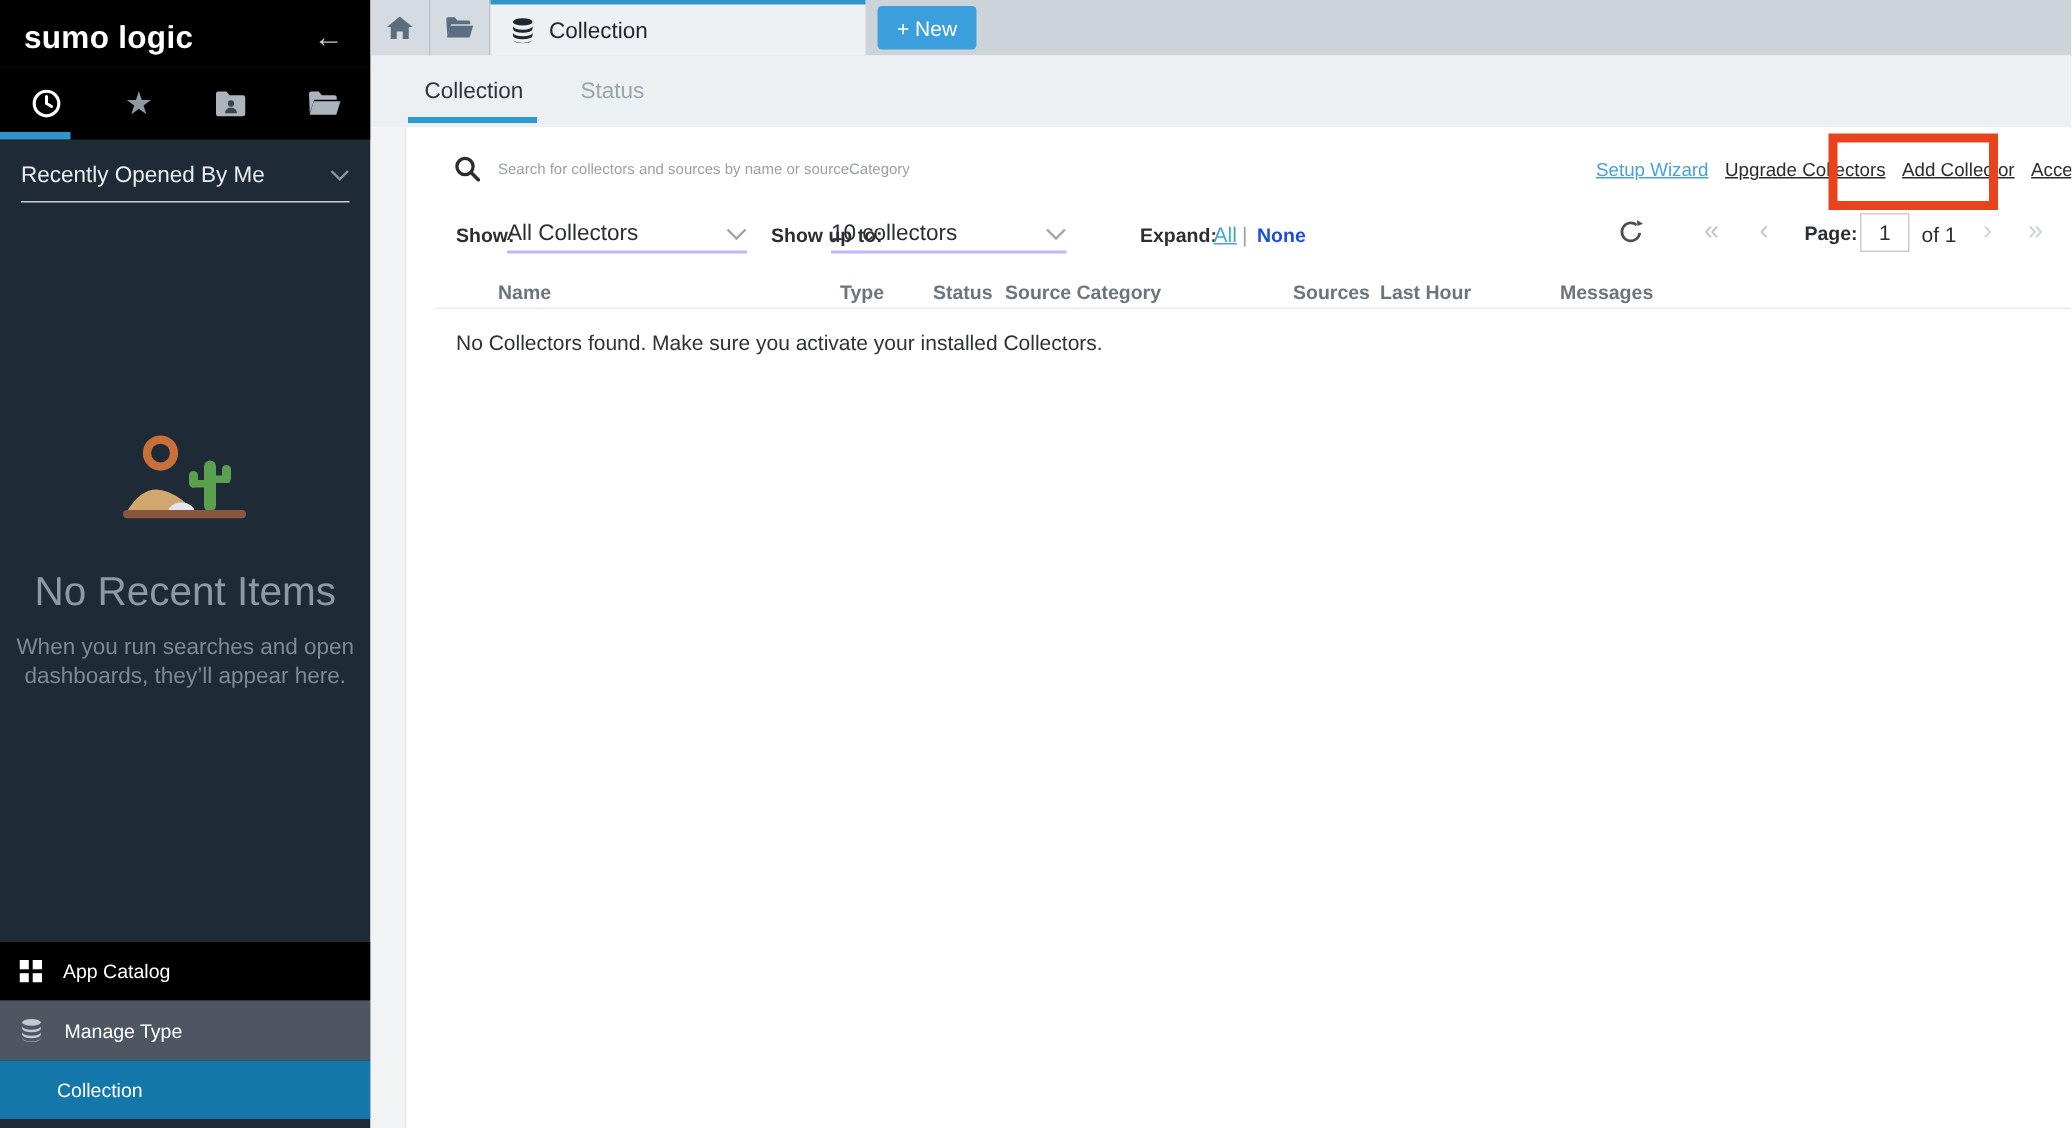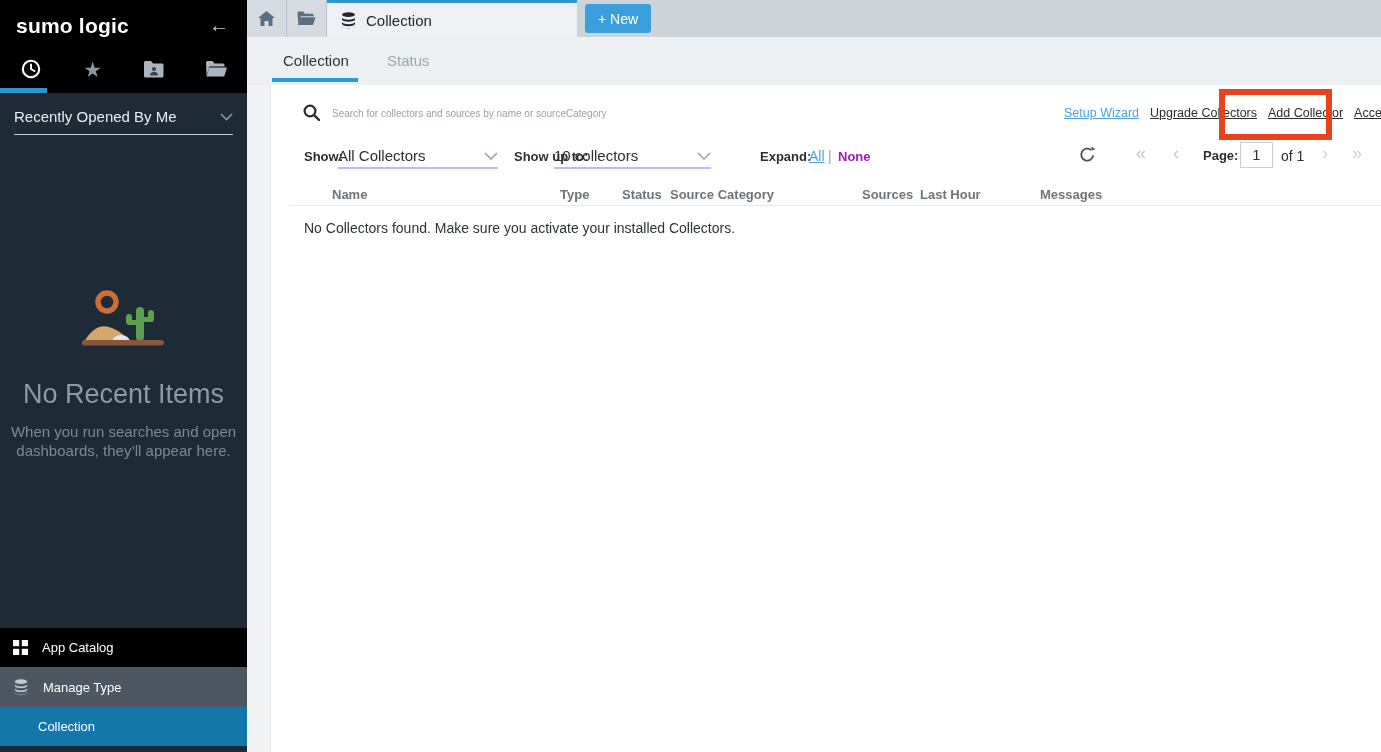--- a/index.html
+++ b/index.html
@@ -57,21 +57,21 @@
 
   .red-box{position:absolute;left:1219px;top:89px;width:113px;height:51px;border:6px solid #e8431d;z-index:50;pointer-events:none;}
 
   .lbl{position:absolute;top:149px;font-size:13px;font-weight:700;color:#2b2f33;}
   .val-select{position:absolute;top:144px;height:25px;border-bottom:2px solid #c4b5fd;display:flex;align-items:center;
               justify-content:space-between;font-size:15px;color:#2b2f33;cursor:pointer;}
   .sel-show{left:338px;width:160px;}
   .sel-upto{left:554px;width:157px;}
   .expand-all{position:absolute;left:809px;top:148px;font-size:14px;color:#4aa2da;text-decoration:underline;cursor:pointer;}
   .expand-sep{position:absolute;left:828px;top:148px;font-size:14px;color:#9aa1a8;}
-  .expand-none{position:absolute;left:838px;top:149px;font-size:13px;font-weight:700;color:#a21caf;}
+  .expand-none{position:absolute;left:838px;top:149px;font-size:13px;font-weight:700;color:#1d4ed8;}
 
   .refresh-btn{position:absolute;left:1079px;top:146px;cursor:pointer;}
   .pg{position:absolute;top:144px;font-size:18px;color:#bfc6cc;cursor:pointer;line-height:1;}
   .pg-first{left:1136px;}
   .pg-prev{left:1173px;}
   .pg-next{left:1322px;color:#ccd2d7;}
   .pg-last{left:1352px;color:#ccd2d7;}
   .pg-label{position:absolute;left:1203px;top:148px;font-size:13px;font-weight:700;color:#2b2f33;text-align:center;}
   .pg-input{position:absolute;left:1240px;top:142px;width:33px;height:26px;border:1px solid #c9ced3;background:#fff;
             text-align:center;font-size:14px;color:#2b2f33;outline:none;}

